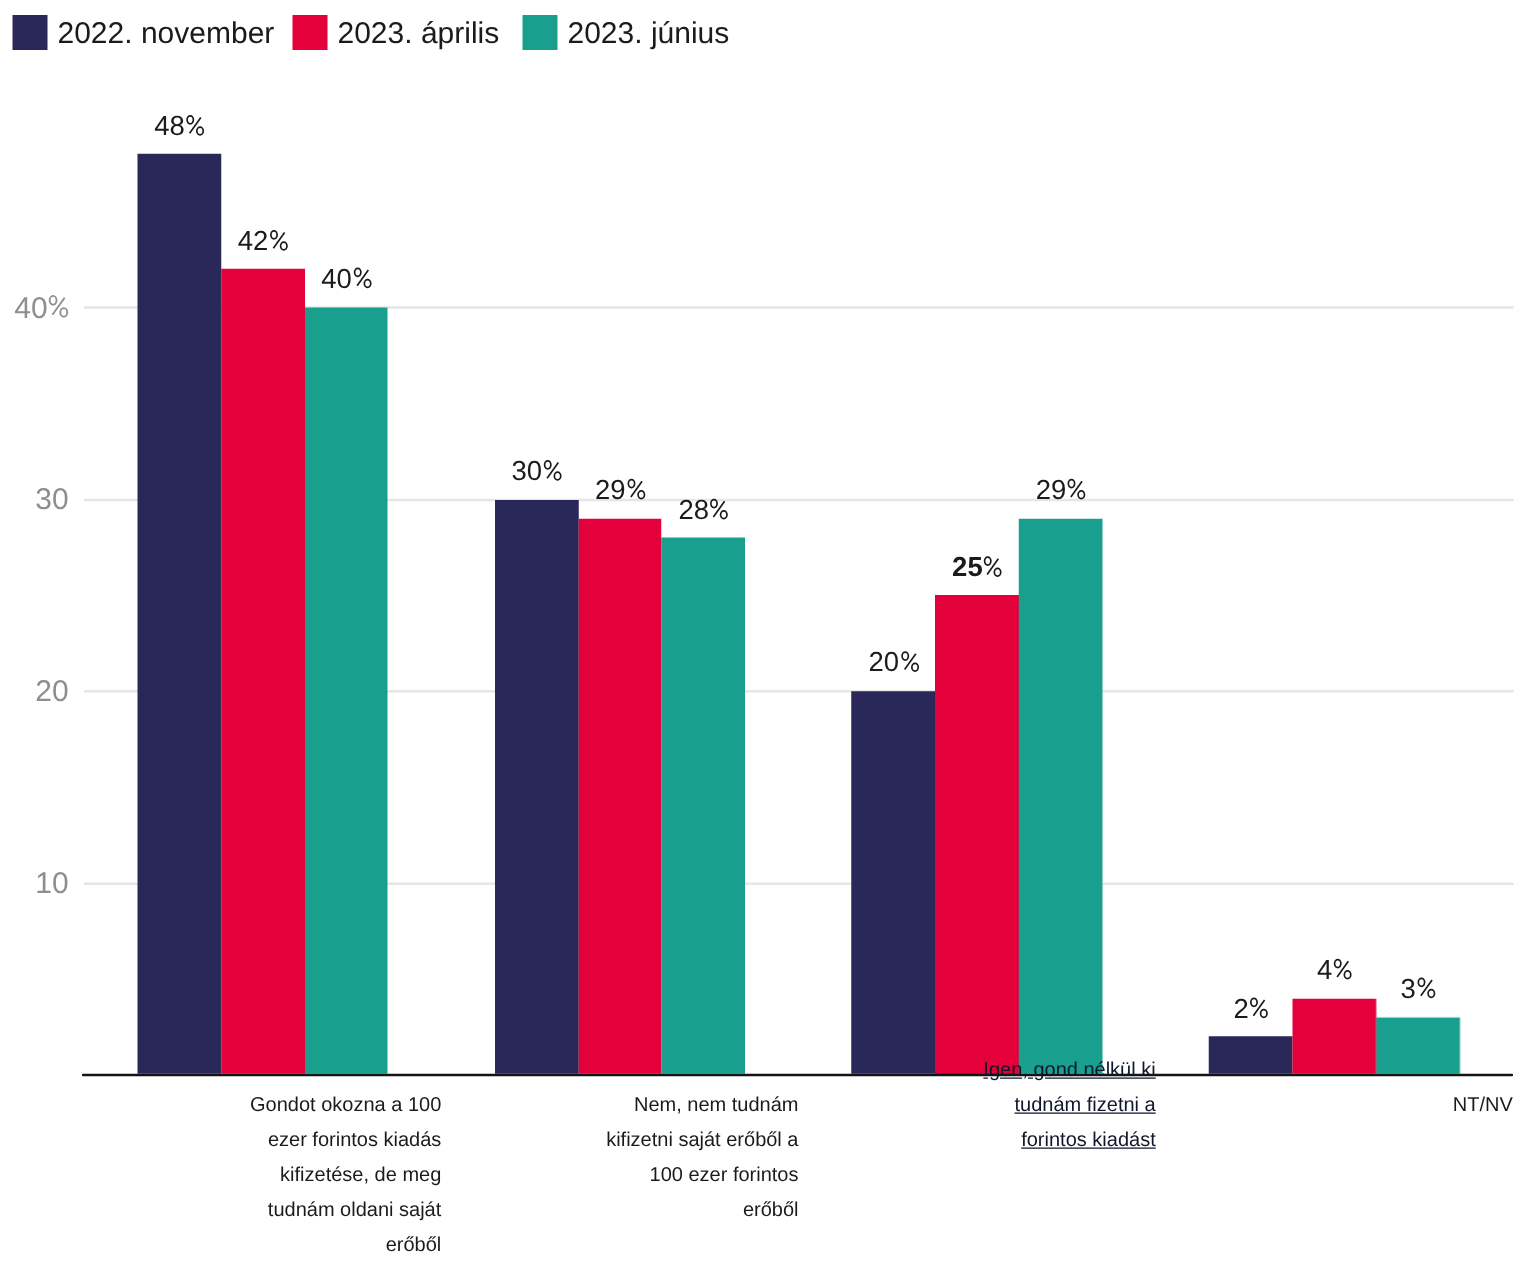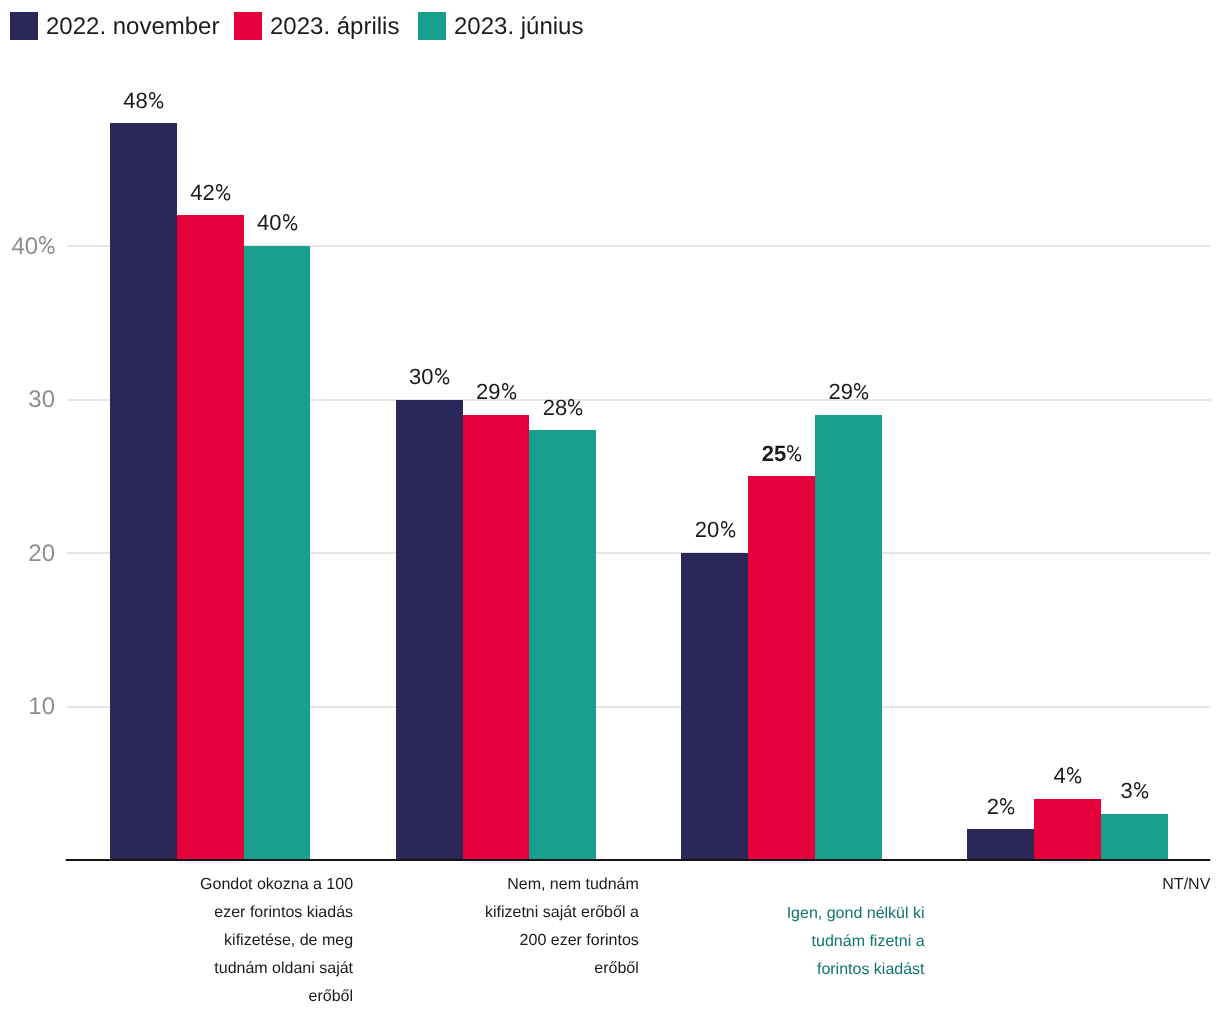--- a/index.html
+++ b/index.html
@@ -184,24 +184,24 @@
       <div class="catlabel" style="left: 67.3px; width: 285.75px; top: 871px; color: rgb(27, 27, 27);">
         <div>Gondot okozna a 100</div>
         <div>ezer forintos kiadás</div>
         <div>kifizetése, de meg</div>
         <div>tudnám oldani saját</div>
         <div>erőből</div>
       </div>
       <div class="catlabel" style="left: 353.05px; width: 285.75px; top: 871px; color: rgb(27, 27, 27);">
         <div>Nem, nem tudnám</div>
         <div>kifizetni saját erőből a</div>
-        <div>200 ezer forintos</div>
+        <div>100 ezer forintos</div>
         <div>erőből</div>
       </div>
-      <div class="catlabel" style="left: 638.8px; width: 285.75px; top: 900px; color: #0f766e;">
+      <div class="catlabel" style="left: 638.8px; width: 285.75px; top: 843px; color: #0f172a; text-decoration: underline;">
         <div>Igen, gond nélkül ki</div>
         <div>tudnám fizetni a</div>
         <div>forintos kiadást</div>
       </div>
       <div class="catlabel" style="left: 924.55px; width: 285.75px; top: 871px; color: rgb(27, 27, 27);">
         <div>NT/NV</div>
       </div>
     </div>
 
 </div>

